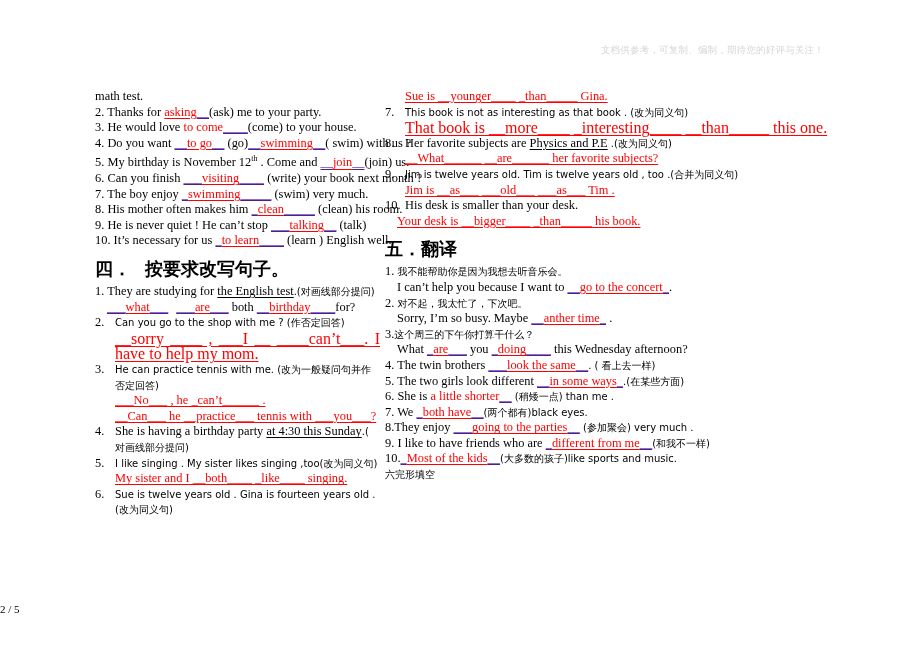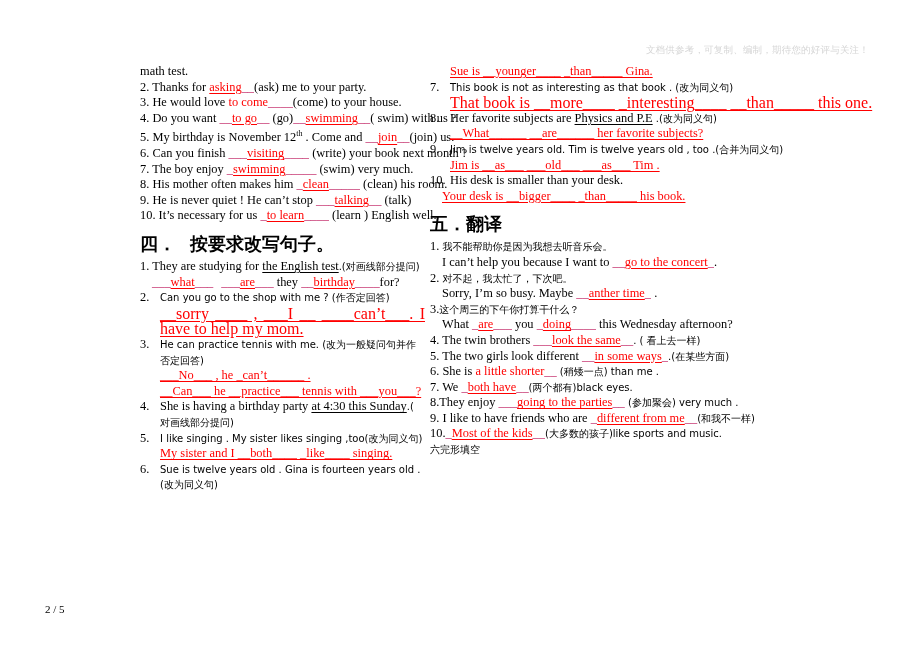--- a/index.html
+++ b/index.html
@@ -13,35 +13,34 @@
     font-family: "Liberation Serif", "DejaVu Serif", serif;
     color: #000000;
     position: relative;
     overflow: hidden;
   }
   .page {
     position: relative;
     width: 876px;
     height: 651px;
     box-sizing: border-box;
-    margin-left: 45px;
   }
   .watermark {
     position: absolute;
     top: 44px;
     right: 52px;
     font-family: "DejaVu Sans", "Liberation Sans", sans-serif;
     font-size: 9.5px;
     color: #d6d6d6;
     letter-spacing: 0.2px;
     white-space: nowrap;
   }
   .columns {
     position: absolute;
-    top: 64px;
+    top: 89px;
     left: 0;
     width: 920px;
     display: flex;
     gap: 0px;
   }
   .col {
     box-sizing: border-box;
   }
   .col-left {
     width: 385px;
@@ -74,22 +73,23 @@
   .u {
     text-decoration: underline;
     text-underline-offset: 1.5px;
   }
   .ansu {
     color: #ff0000;
     text-decoration: underline;
     text-underline-offset: 1.5px;
   }
   .blank {
+    text-decoration: underline;
     text-underline-offset: 1.5px;
-    color: #be185d;
+    color: #4c1d95;
   }
   .cn {
     font-family: "DejaVu Sans", "Liberation Sans", sans-serif;
     font-size: 10px;
   }
   .heading {
     font-family: "DejaVu Sans", "Liberation Sans", sans-serif;
     font-weight: bold;
     font-size: 18px;
     line-height: 24px;
@@ -193,21 +193,21 @@
 
       <div class="heading">
         <span>四．</span><span class="sp"></span><span>按要求改写句子。</span>
       </div>
 
       <div class="line">
         <span>1.</span>
         <span>They are studying for </span><span class="u">the English test</span><span class="cn">.(对画线部分提问)</span>
       </div>
       <div class="line indent2">
-        <span class="blank">___</span><span class="ansu">what</span><span class="blank">___</span><span class="sp-sm"></span><span class="blank">___</span><span class="ansu">are</span><span class="blank">___</span><span> they </span><span class="blank">__</span><span class="ansu">birthday</span><span class="blank">____</span><span>for?</span>
+        <span class="blank">___</span><span class="ansu">what</span><span class="blank">___</span><span class="sp-sm"></span><span class="blank">___</span><span class="ansu">are</span><span class="blank">___</span><span> both </span><span class="blank">__</span><span class="ansu">birthday</span><span class="blank">____</span><span>for?</span>
       </div>
 
       <div class="num-item">
         <span class="n">2.</span>
         <span class="body cn">Can you go to the shop with me ? (作否定回答)</span>
       </div>
       <div class="justified indent1">
         <span class="ansu">__sorry ____ ,  ___I __ ____can’t___. I have to help my mom.</span>
       </div>
 

